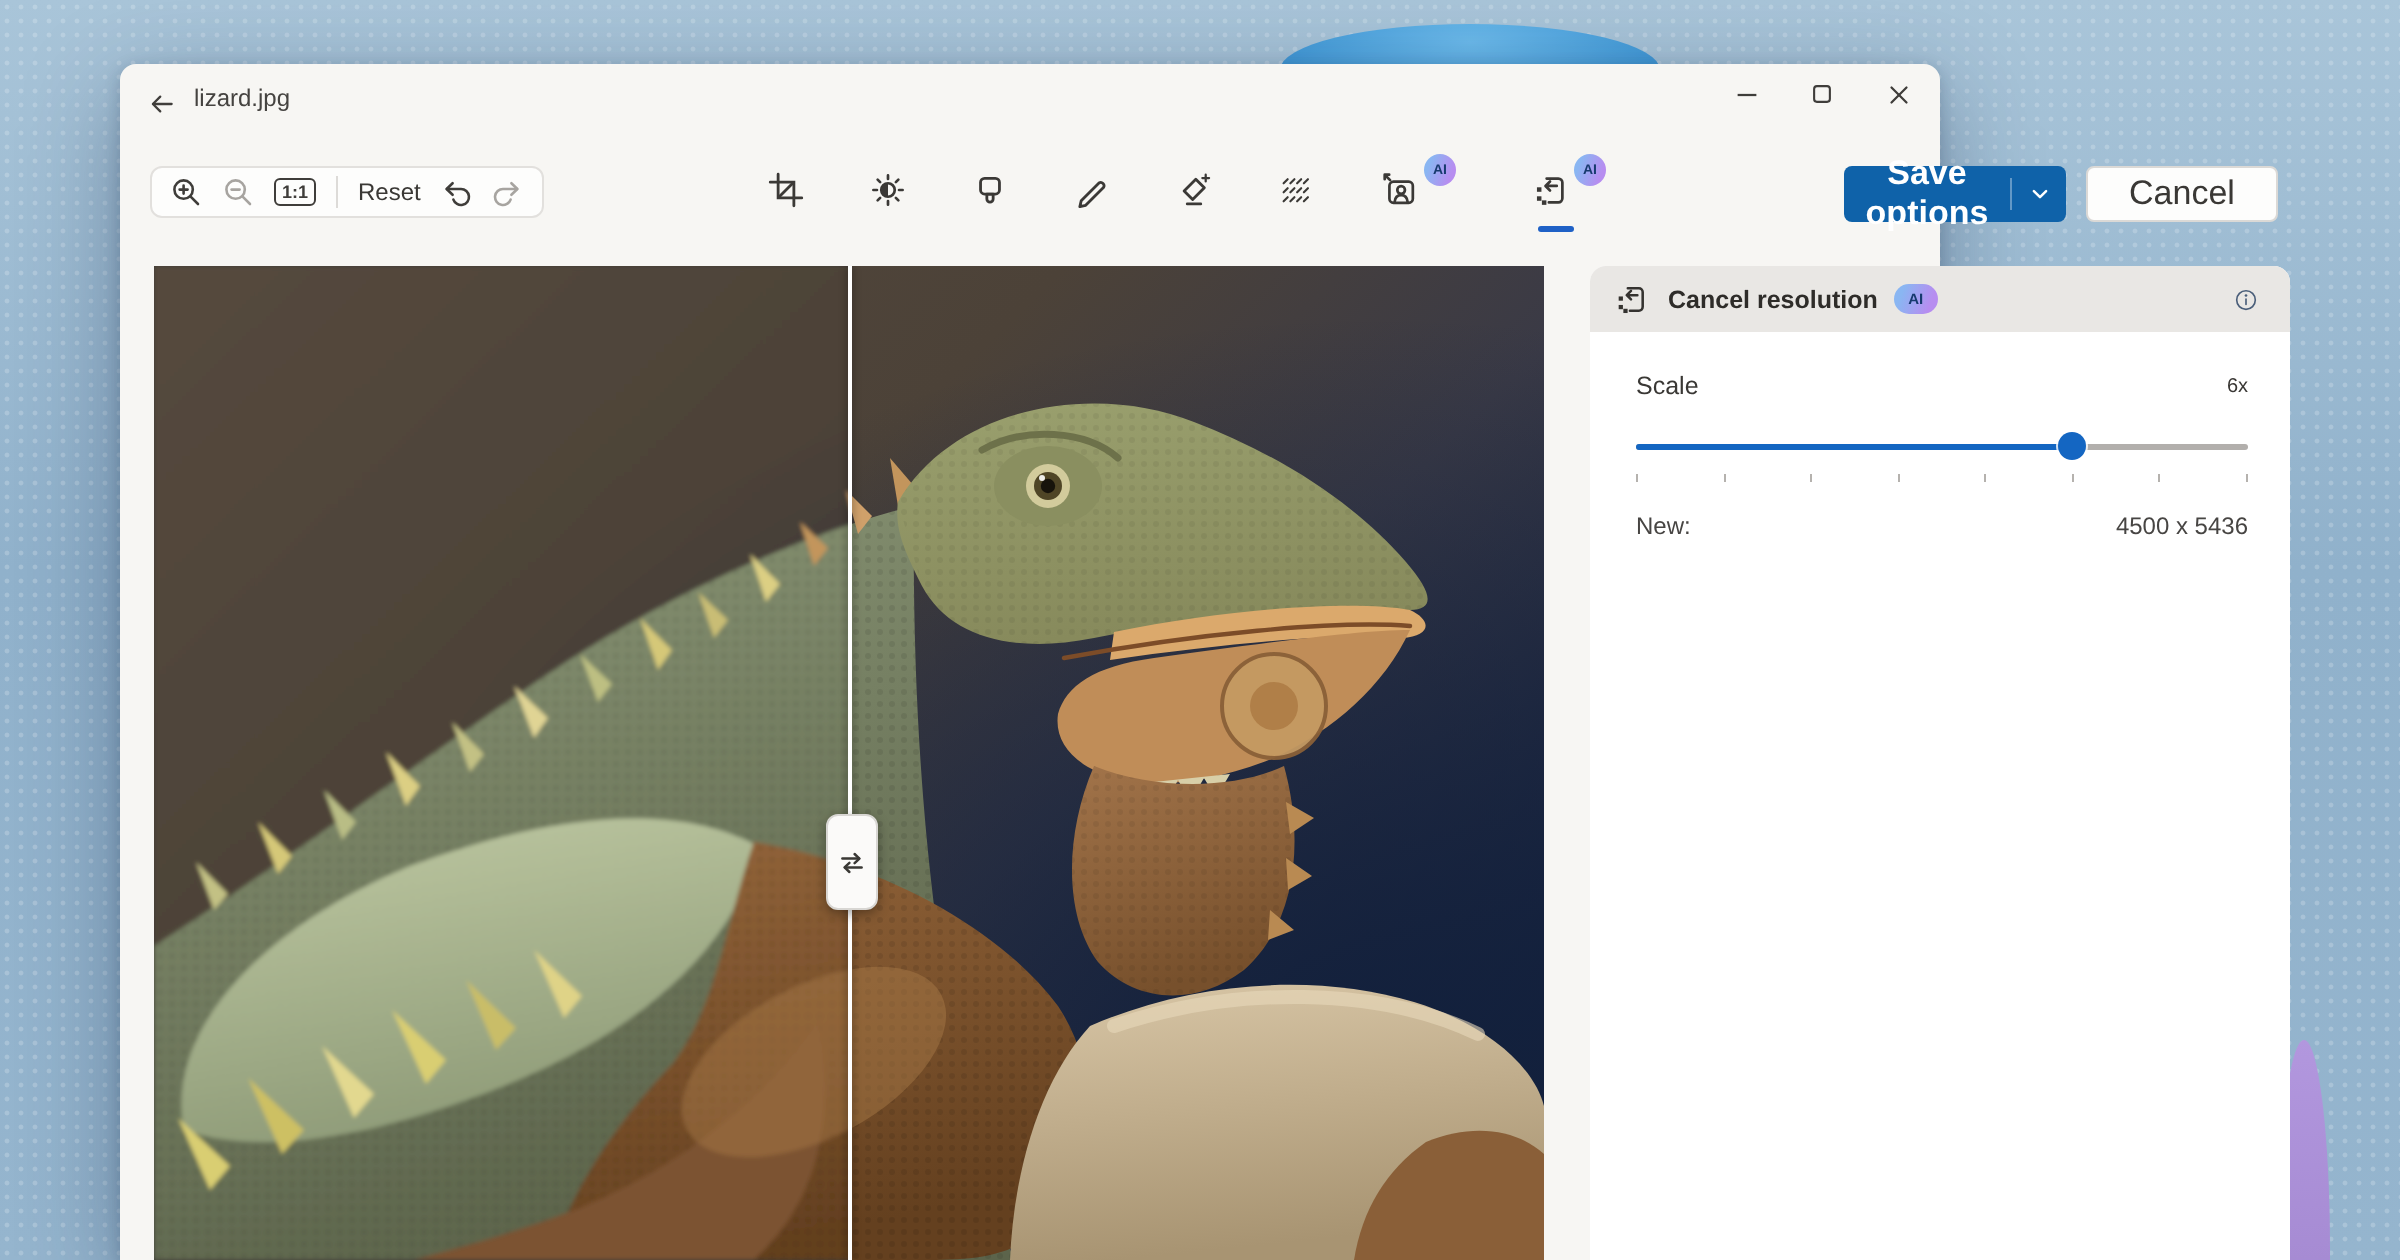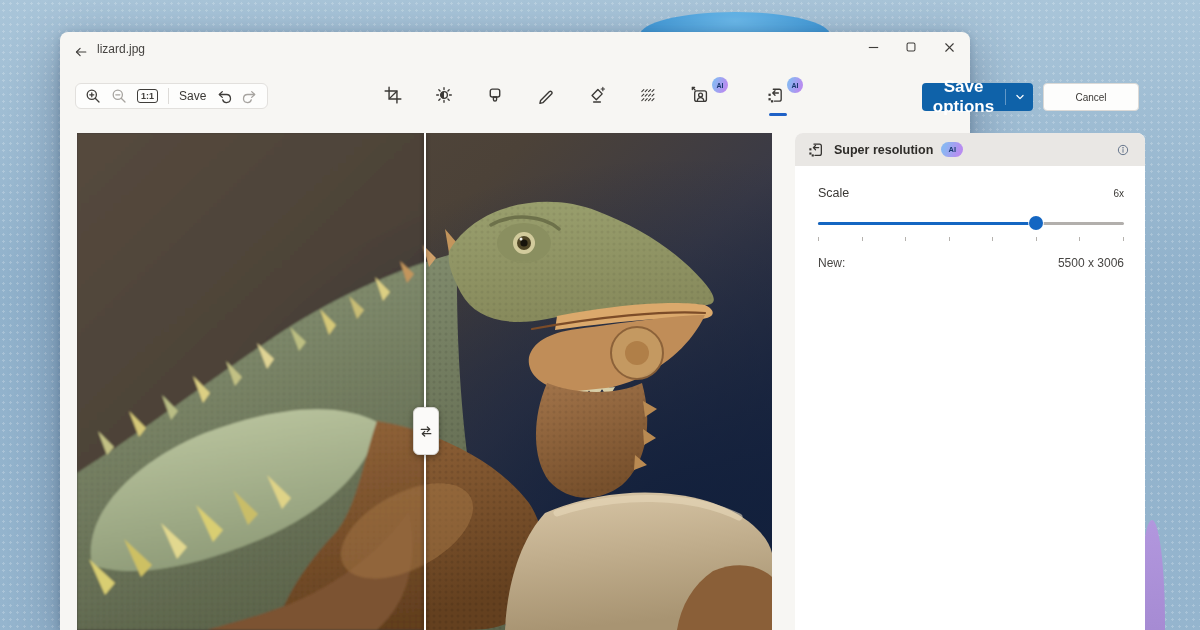--- a/index.html
+++ b/index.html
@@ -51,21 +51,21 @@
   .tool-underline{position:absolute;left:50%;transform:translateX(-50%);bottom:-6px;width:18px;height:3px;
     border-radius:2px;background:#1f61c6;}
   .tool.has-ai .tool-underline{left:10px;transform:none;}
 
   .save-btn{position:absolute;left:862px;top:7px;width:111px;height:28px;border:none;border-radius:4px;
     background:#0f62a9;color:#fff;display:flex;align-items:center;cursor:pointer;padding:0;}
   .save-btn .save-label{flex:1;font-size:17px;font-weight:600;text-align:center;}
   .save-split{width:1px;height:16px;background:rgba(255,255,255,.35);}
   .save-chev{width:27px;display:flex;align-items:center;justify-content:center;color:#fff;}
   .cancel-btn{position:absolute;left:983px;top:7px;width:96px;height:28px;border:1px solid #dbd9d6;
-    border-radius:4px;background:#fdfdfc;color:#3a3835;font-size:10px;cursor:pointer;
+    border-radius:4px;background:#fdfdfc;color:#3a3835;font-size:17px;cursor:pointer;
     font-family:"Liberation Sans",sans-serif;}
 
   
   .canvas{position:absolute;left:17px;top:101px;width:695px;height:497px;background:#3e3a36;overflow:hidden;}
   .canvas svg.scene{position:absolute;left:0;top:0;}
   .compare-line{position:absolute;left:347px;top:0;width:2px;height:497px;background:#fff;
     box-shadow:0 0 4px rgba(0,0,0,.45);}
   .compare-handle{position:absolute;left:336px;top:274px;width:24px;height:46px;background:#fbfaf9;
     border:1px solid #d8d6d3;border-radius:6px;box-shadow:0 2px 6px rgba(0,0,0,.35);
     display:flex;align-items:center;justify-content:center;color:#3a3835;cursor:ew-resize;}
@@ -270,21 +270,21 @@
         <button class="vg-btn dim">
           <svg class="ic" width="16" height="16">
               <use href="#ic-magnifier-minus"></use>
             </svg>
         </button>
         <button class="vg-btn">
           <span class="one-one">1:1</span>
         </button>
         <span class="vg-sep"></span>
         <button class="vg-btn">
-          <span class="reset-label">Save</span>
+          <span class="reset-label">Reset</span>
         </button>
         <button class="vg-btn">
           <svg class="ic" width="16" height="16">
               <use href="#ic-undo-arrow"></use>
             </svg>
         </button>
         <button class="vg-btn dim">
           <svg class="ic" width="16" height="16">
               <use href="#ic-redo-arrow"></use>
             </svg>
@@ -475,21 +475,21 @@
             <use href="#ic-swap-arrows"></use>
           </svg>
       </div>
     </div>
 
     <div class="panel">
       <div class="panel-header">
         <svg class="ic ph-icon" width="17" height="17">
             <use href="#ic-upscale"></use>
           </svg>
-        <span class="panel-title">Super resolution</span>
+        <span class="panel-title">Cancel resolution</span>
         <span class="ai-badge panel-ai">AI</span>
         <button class="info-btn">
           <svg class="ic" width="16" height="16">
               <use href="#ic-info-circle"></use>
             </svg>
         </button>
       </div>
       <div class="panel-body">
         <div class="scale-row">
           <span class="scale-label">Scale</span>
@@ -505,19 +505,19 @@
             <span class="tick"></span>
             <span class="tick"></span>
             <span class="tick"></span>
             <span class="tick"></span>
             <span class="tick"></span>
             <span class="tick"></span>
             <span class="tick"></span>
           </div>
         <div class="dim-row newrow">
           <span>New:</span>
-          <span>5500 x 3006</span>
+          <span>4500 x 5436</span>
         </div>
       </div>
     </div>
 
   </div>
 </div>
 
 </body></html>

